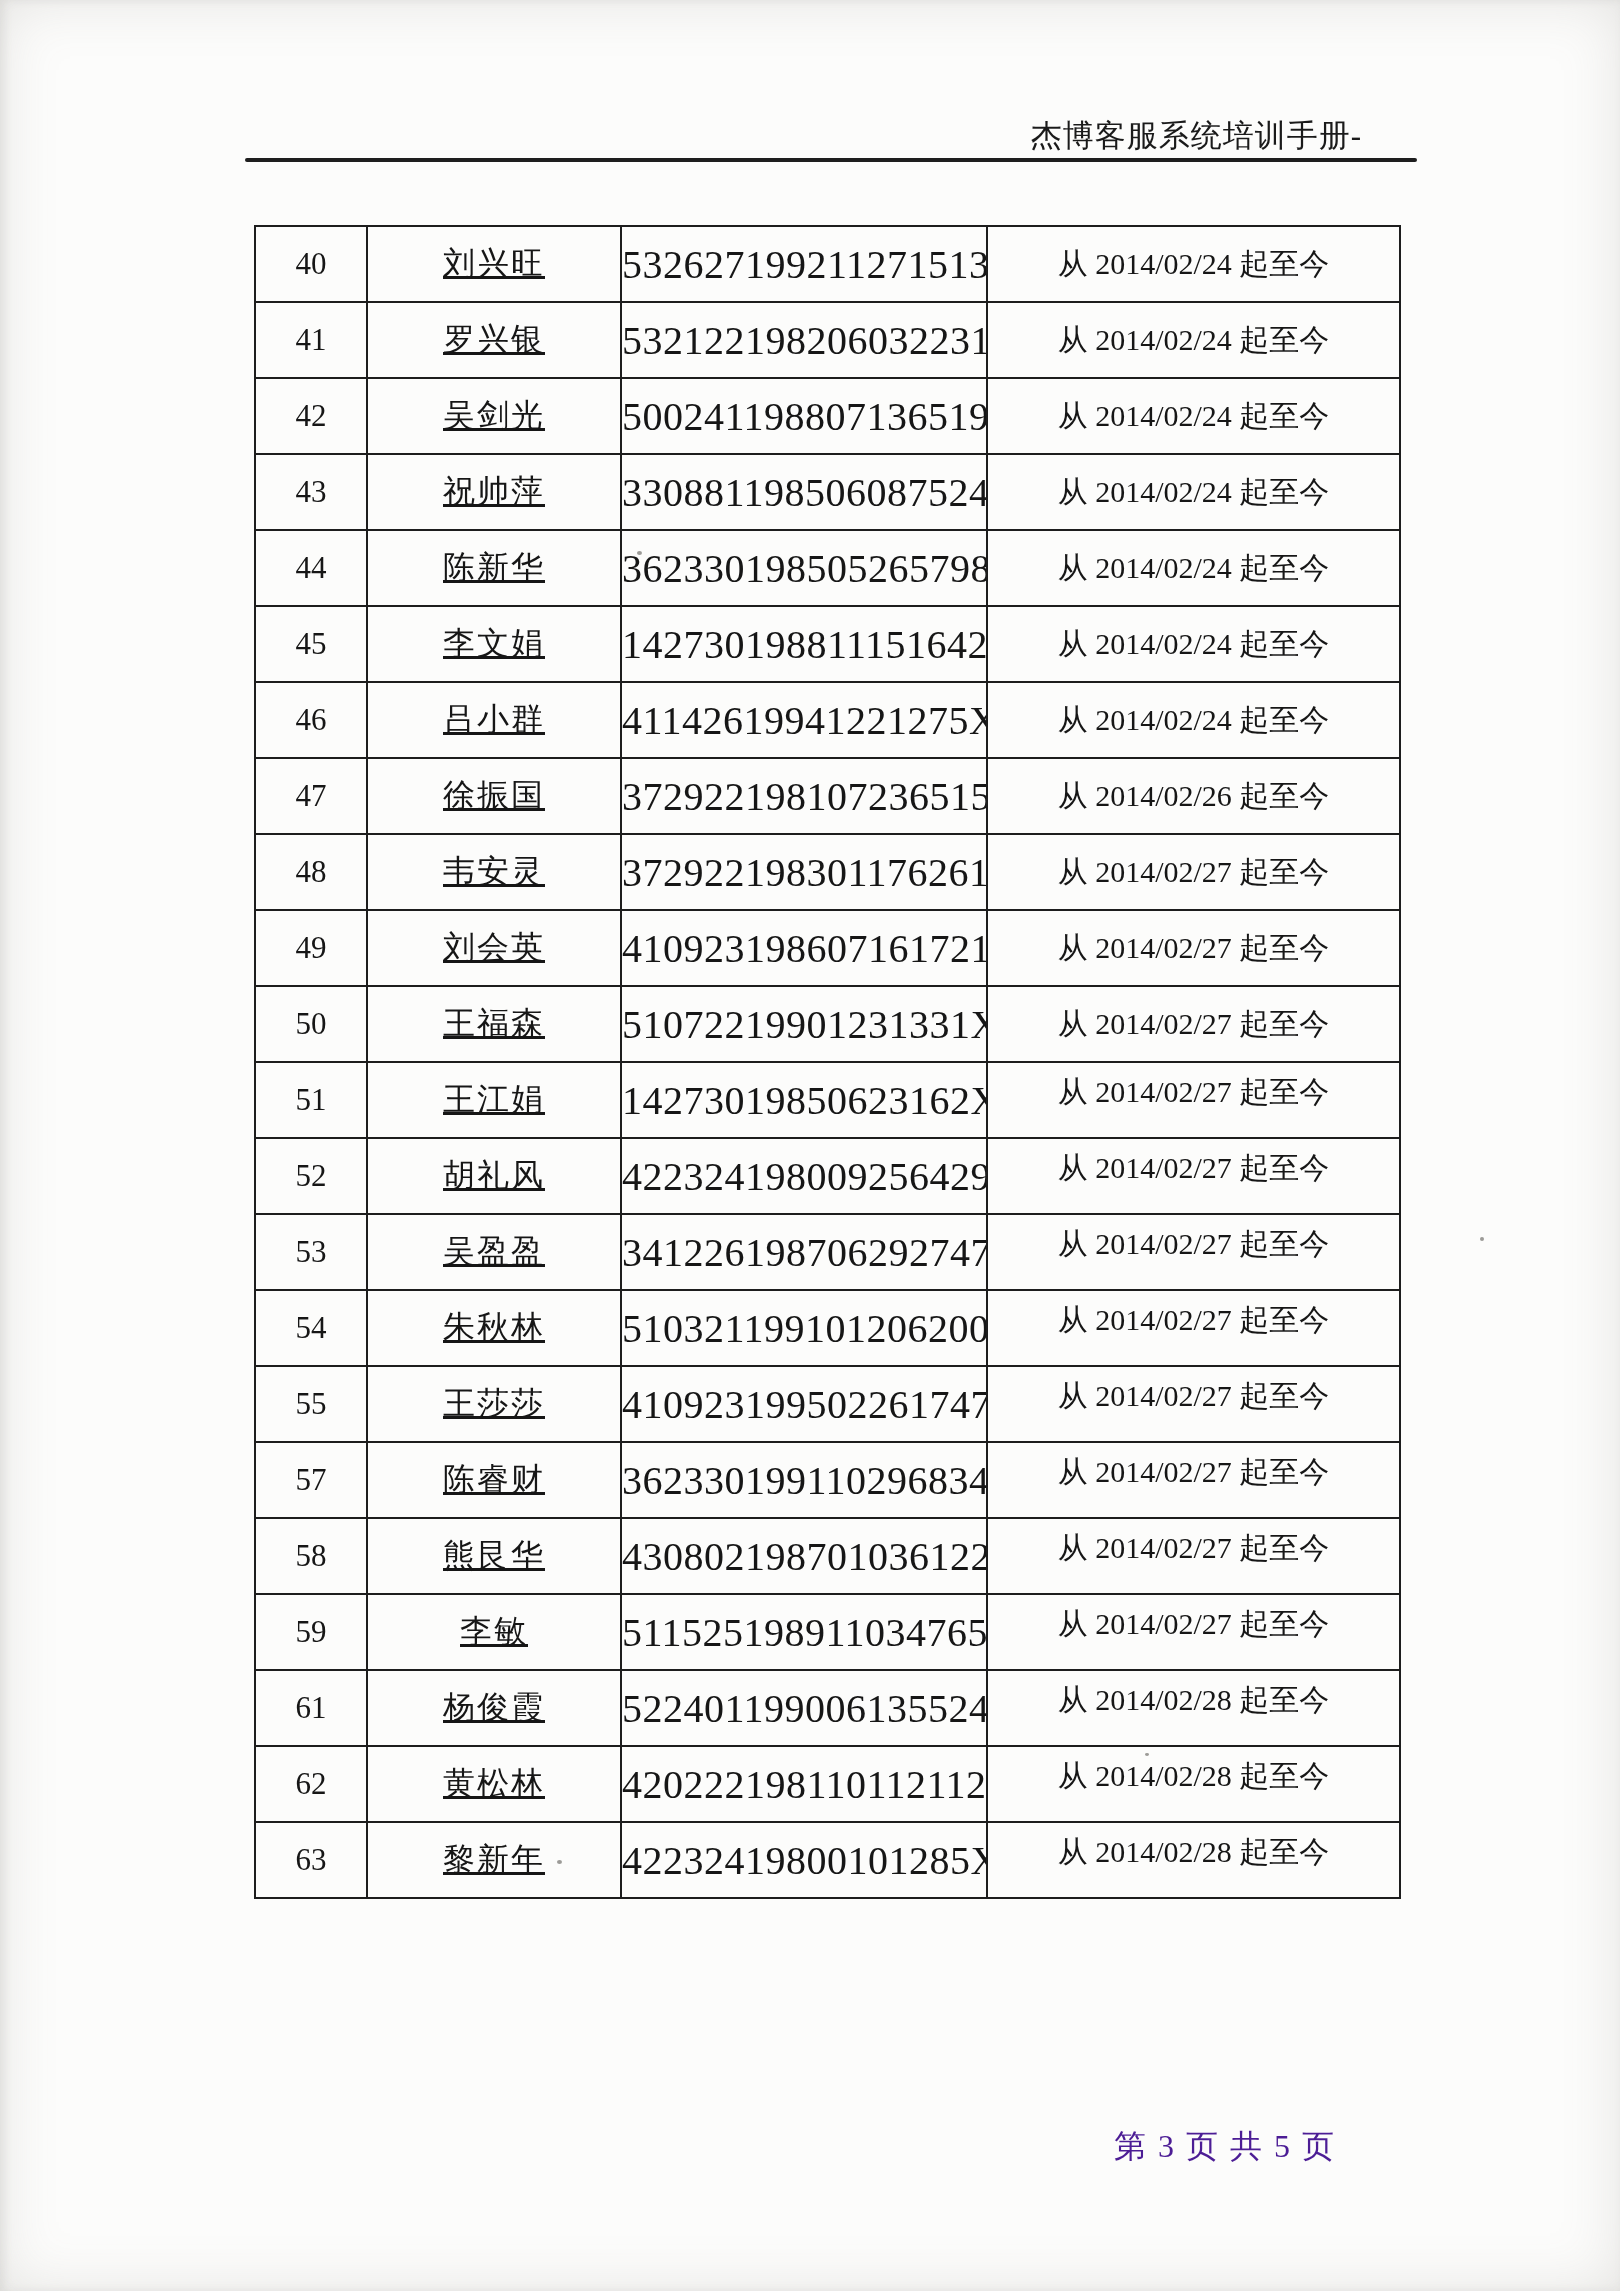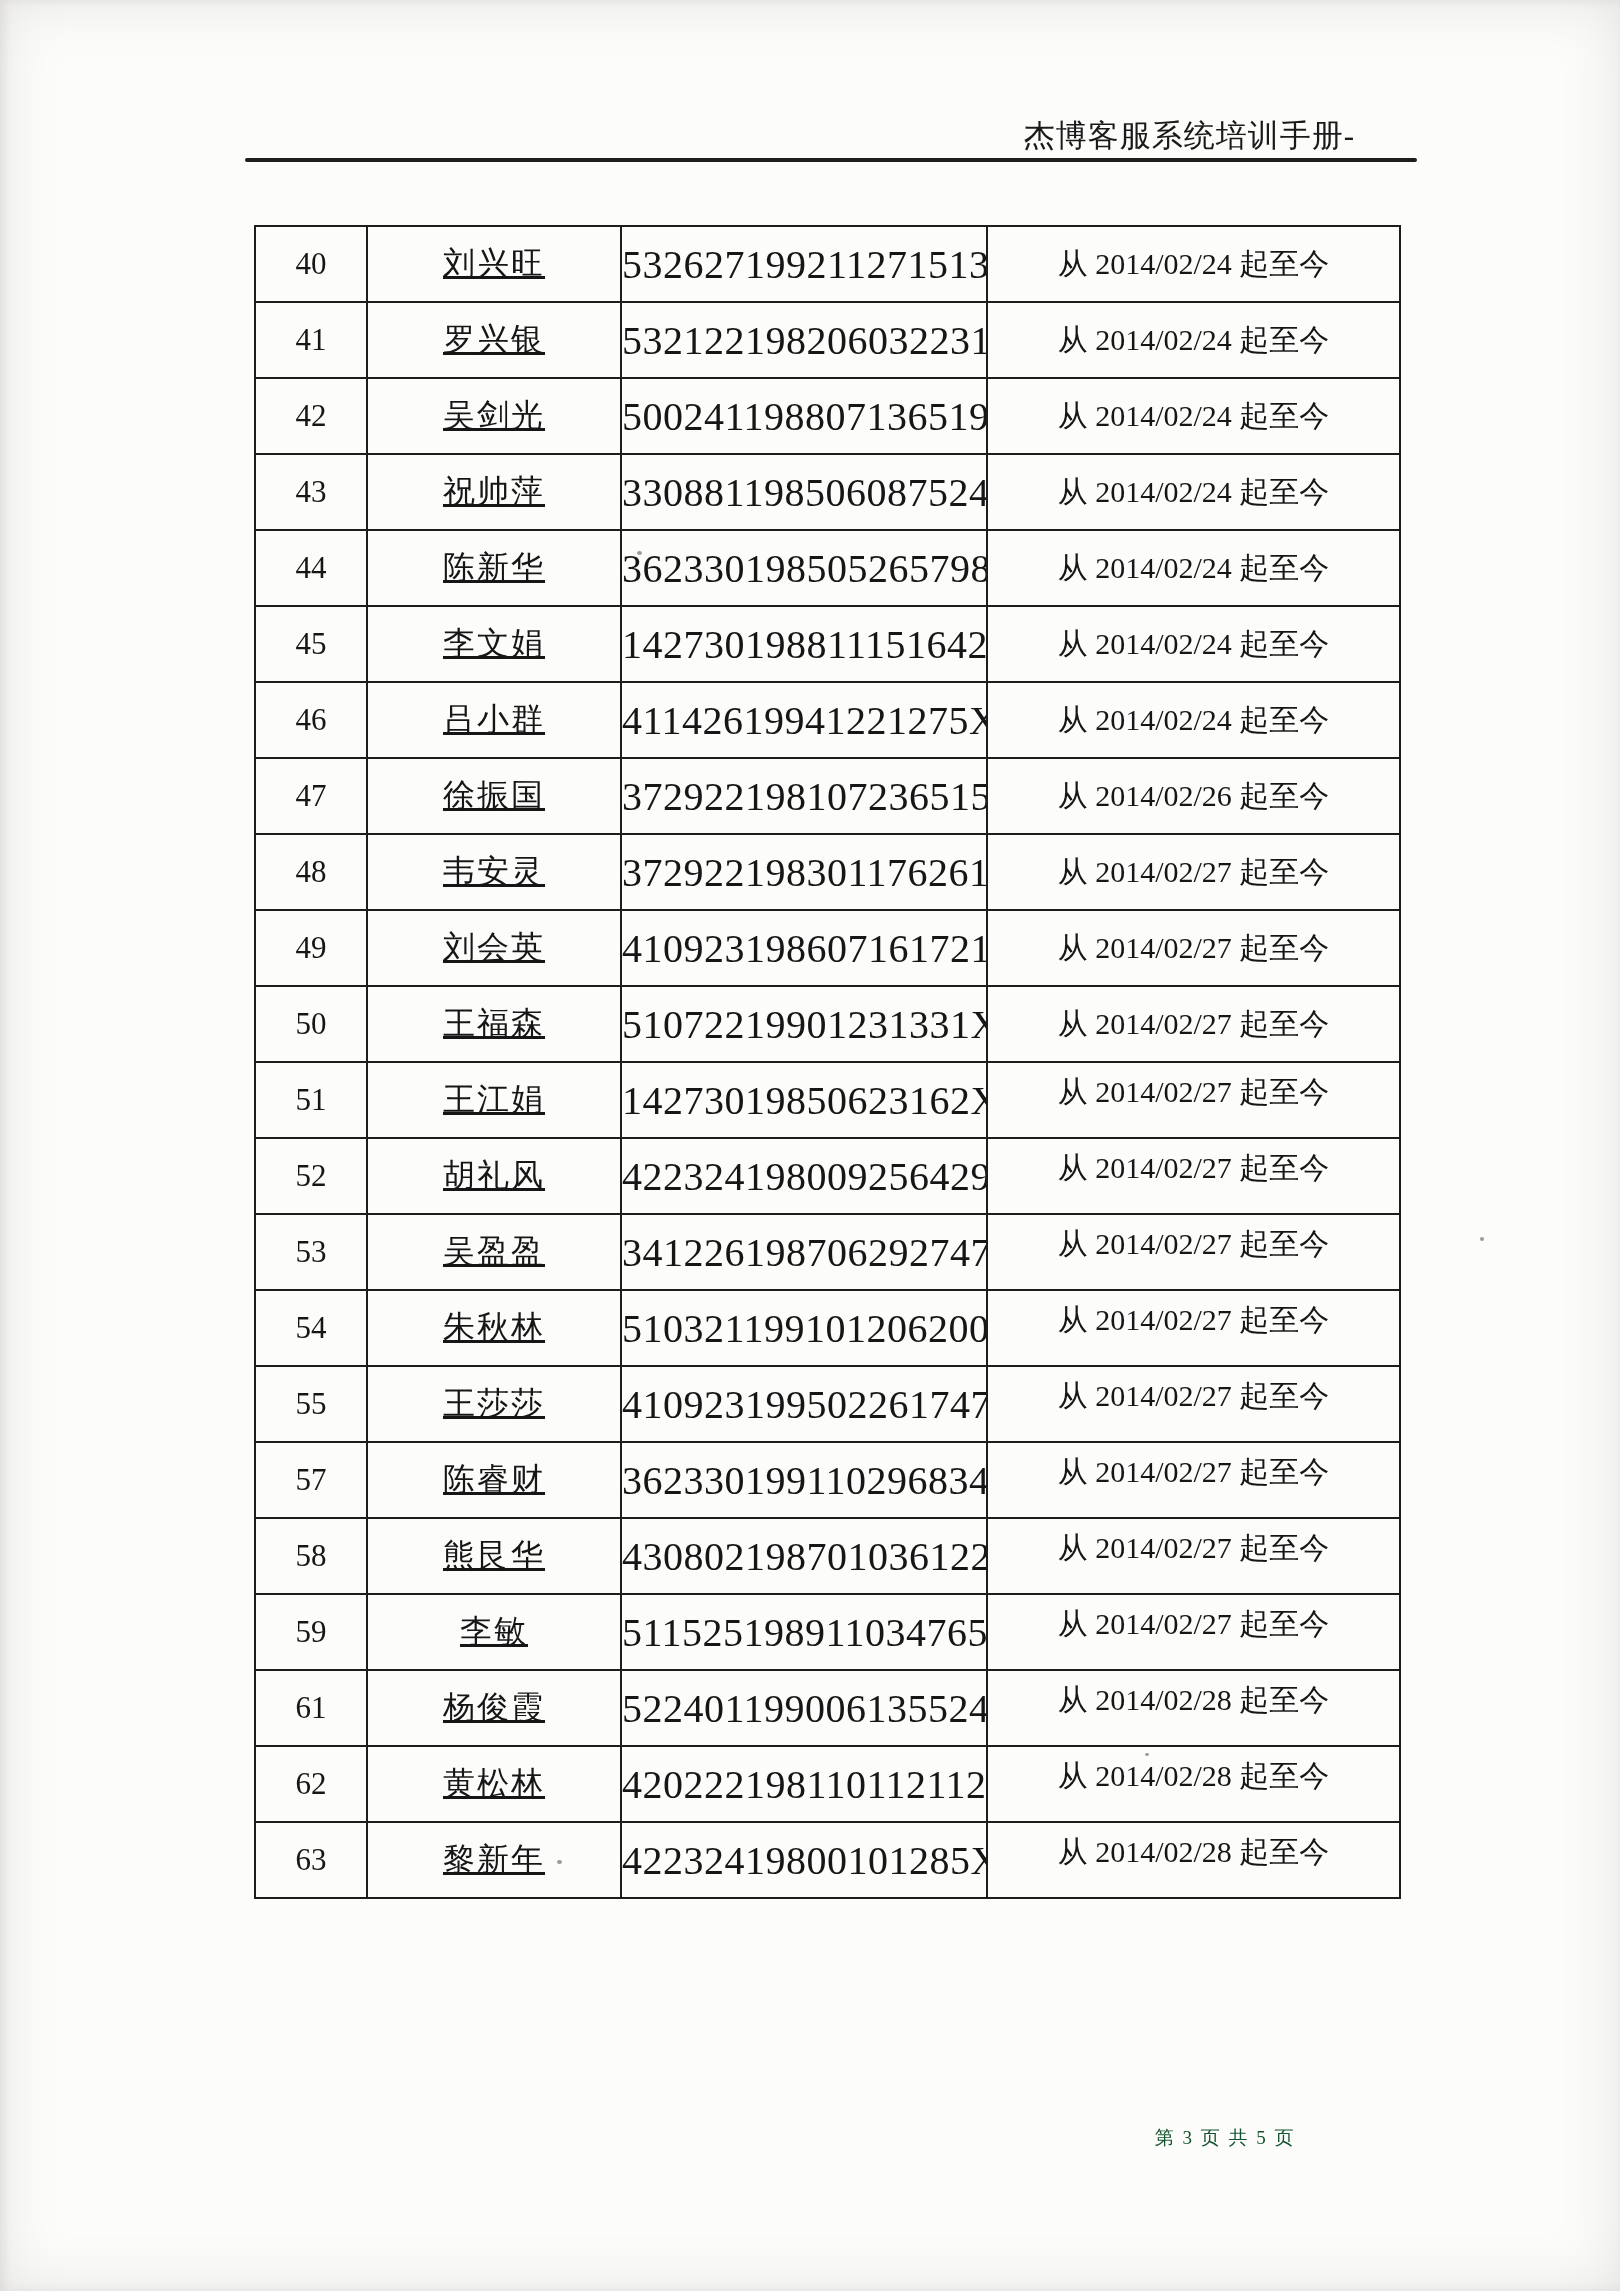--- a/index.html
+++ b/index.html
@@ -17,21 +17,21 @@
   .page {
     position: absolute;
     inset: 0;
     background: #fcfcfb;
     box-shadow: inset 0 0 59px rgba(120,118,112,0.18), inset 3.9px 0 9.8px rgba(110,108,100,0.12);
   }
   
   .header-title {
     position: absolute;
     top: 116px;
-    left: 240px;
+    left: 247px;
     width: 1115px;
     text-align: right;
     font-size: 31px;
     line-height: 39px;
     color: #1a1a1a;
     letter-spacing: 1px;
     white-space: nowrap;
   }
   .header-rule {
     position: absolute;
@@ -72,22 +72,22 @@
     vertical-align: top;
     padding-top: 8.8px;
   }
   
   .footer {
     position: absolute;
     top: 2125px;
     left: 1029px;
     width: 392px;
     text-align: center;
-    font-size: 19px;
-    color: #14532d;
+    font-size: 32px;
+    color: #4c1d95;
     letter-spacing: 2px;
     white-space: nowrap;
   }
   
   .speck {
     position: absolute;
     width: 4.9px;
     height: 3.9px;
     background: #4c4a46;
     border-radius: 50%;

